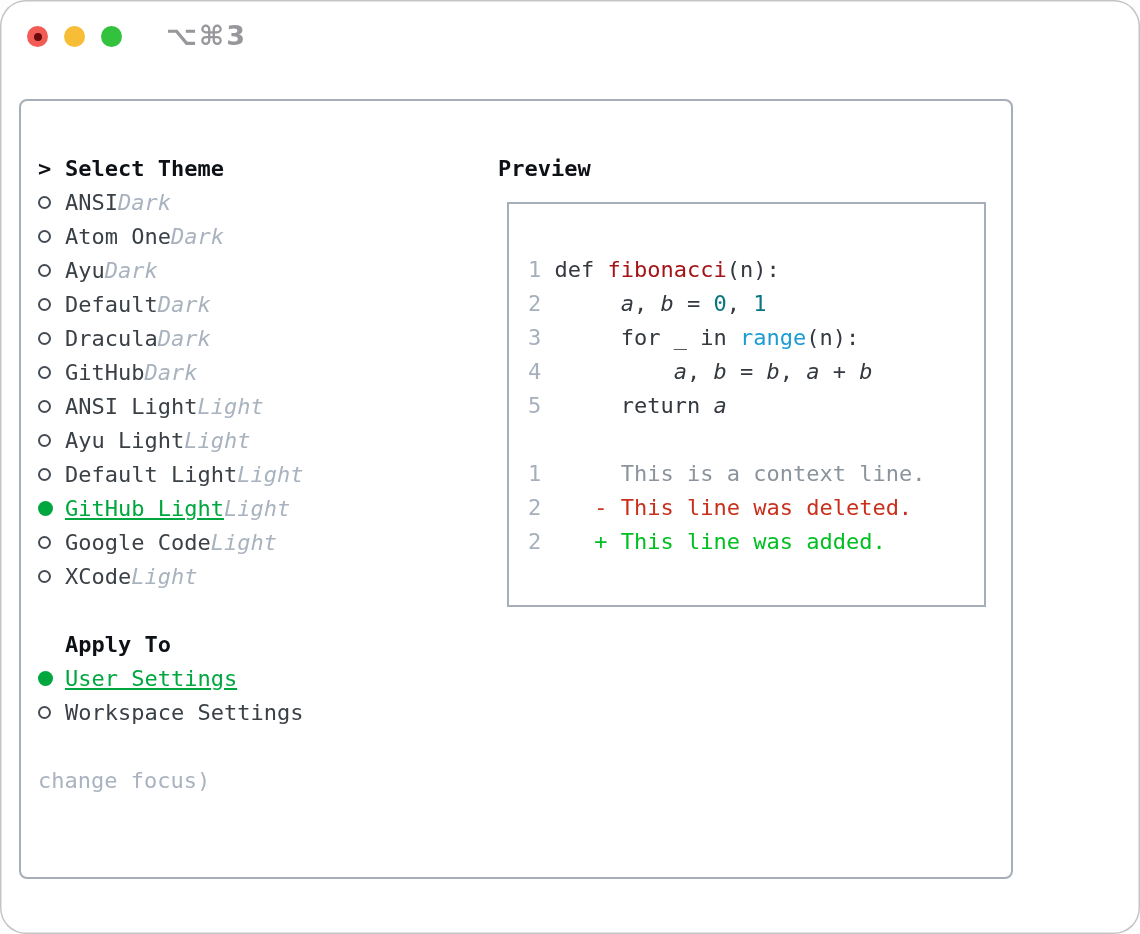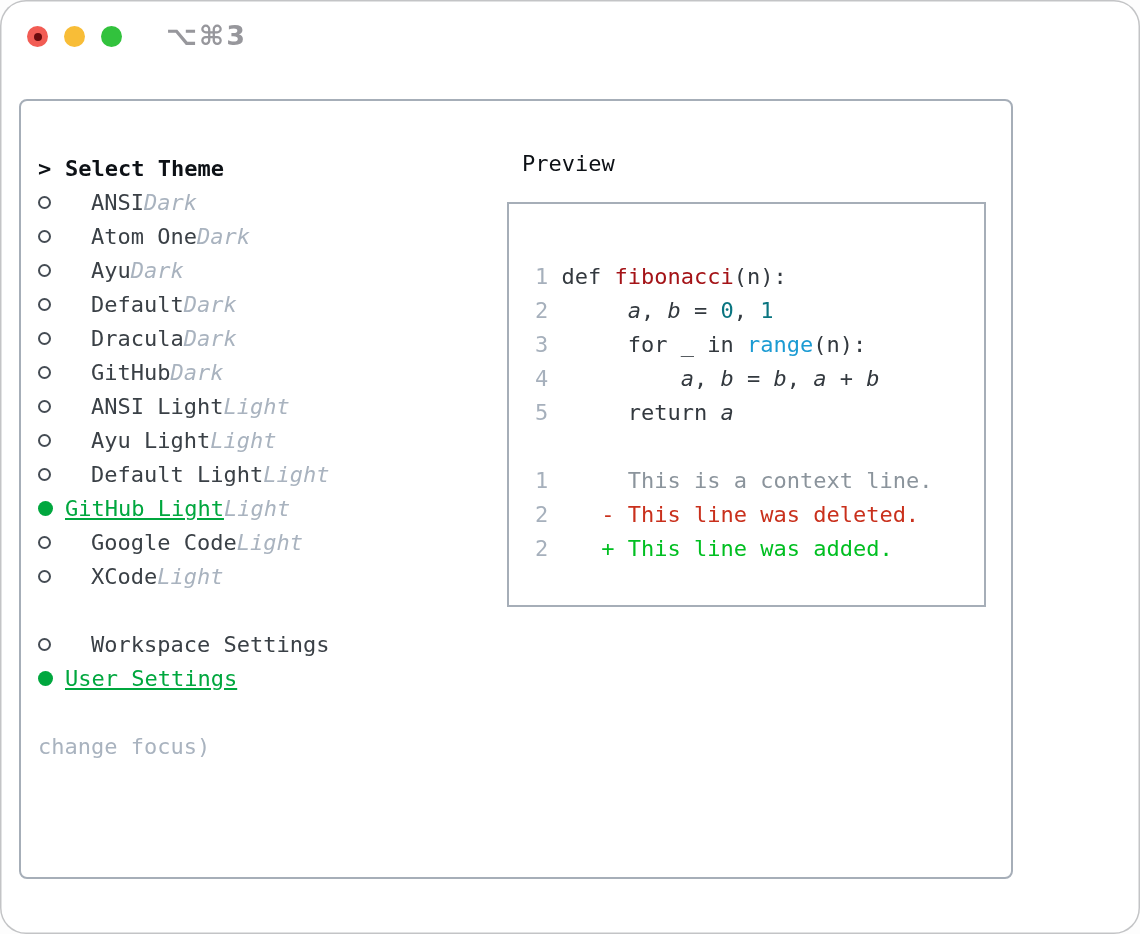--- a/index.html
+++ b/index.html
@@ -30,30 +30,30 @@
     background:#fff;
   }
   .leftcol{position:absolute;left:17px;top:50px;}
   .row{display:flex;align-items:center;height:34px;font-size:22px;color:var(--item);white-space:pre;}
   .row.blank{height:34px;}
   .bullet-box{width:27px;display:flex;align-items:center;flex:none;}
   .circle{width:13px;height:13px;border:2px solid var(--radio-ring);border-radius:50%;box-sizing:border-box;}
   .circle.sel{width:15px;height:15px;border:none;background:var(--green);}
   .prompt-char{font-weight:bold;color:var(--heading);}
   .htext{font-weight:bold;color:var(--heading);}
-  .name{color:var(--item);margin-left:26px;}
+  .name{color:var(--item);}
   .sel-name{color:var(--green);text-decoration:underline;}
   .tag{color:var(--tag);font-style:italic;}
   .footer-row{color:var(--tag);}
   
-  .preview-head{position:absolute;left:477px;top:50px;height:34px;display:flex;align-items:flex-start;
-    font-size:22px;font-weight:normal;color:var(--heading);margin-left:24px;}
+  .preview-head{position:absolute;left:477px;top:50px;height:34px;display:flex;align-items:center;
+    font-size:22px;font-weight:bold;color:var(--heading);}
   .pbox{position:absolute;left:486px;top:101px;width:479px;height:405px;
     border:2px solid var(--border);box-sizing:border-box;background:#fff;}
-  pre#code{margin:8px;padding:48px 0 0 18px;font-size:22px;line-height:34px;
+  pre#code{margin:1px;padding:48px 0 0 18px;font-size:22px;line-height:34px;
     font-family:"DejaVu Sans Mono","Liberation Mono",monospace;}
   .it{font-style:italic;}
   .seg-lineno{color:var(--lineno);}
   .seg-code{color:var(--code);}
   .seg-func{color:var(--func);}
   .seg-num{color:var(--num);}
   .seg-builtin{color:var(--builtin);}
   .seg-context{color:var(--context);}
   .seg-deleted{color:var(--deleted);}
   .seg-added{color:var(--added);}
@@ -89,24 +89,28 @@
           <div class="row"><span class="bullet-box"><span class="circle"></span></span><span class="name">ANSI Light</span> <span class="tag">Light</span></div>
           <div class="row"><span class="bullet-box"><span class="circle"></span></span><span class="name">Ayu Light</span> <span class="tag">Light</span></div>
           <div class="row"><span class="bullet-box"><span class="circle"></span></span><span class="name">Default Light</span> <span class="tag">Light</span></div>
           <div class="row"><span class="bullet-box"><span class="circle sel"></span></span><span class="sel-name">GitHub Light</span> <span class="tag">Light</span></div>
           <div class="row"><span class="bullet-box"><span class="circle"></span></span><span class="name">Google Code</span> <span class="tag">Light</span></div>
           <div class="row"><span class="bullet-box"><span class="circle"></span></span><span class="name">XCode</span> <span class="tag">Light</span></div>
         </div>
 
       <div class="row blank"></div>
 
+      <div class="row">
+        <span class="bullet-box"></span>
+        <span class="htext">Apply To</span>
+      </div>
 
       <div id="apply-list">
+          <div class="row"><span class="bullet-box"><span class="circle sel"></span></span><span class="sel-name">User Settings</span></div>
           <div class="row"><span class="bullet-box"><span class="circle"></span></span><span class="name">Workspace Settings</span></div>
-          <div class="row"><span class="bullet-box"><span class="circle sel"></span></span><span class="sel-name">User Settings</span></div>
         </div>
 
       <div class="row blank"></div>
 
       <div class="row footer-row">change focus)</div>
     </div>
 
     <div class="preview-head">
       <span>Preview</span>
     </div>

